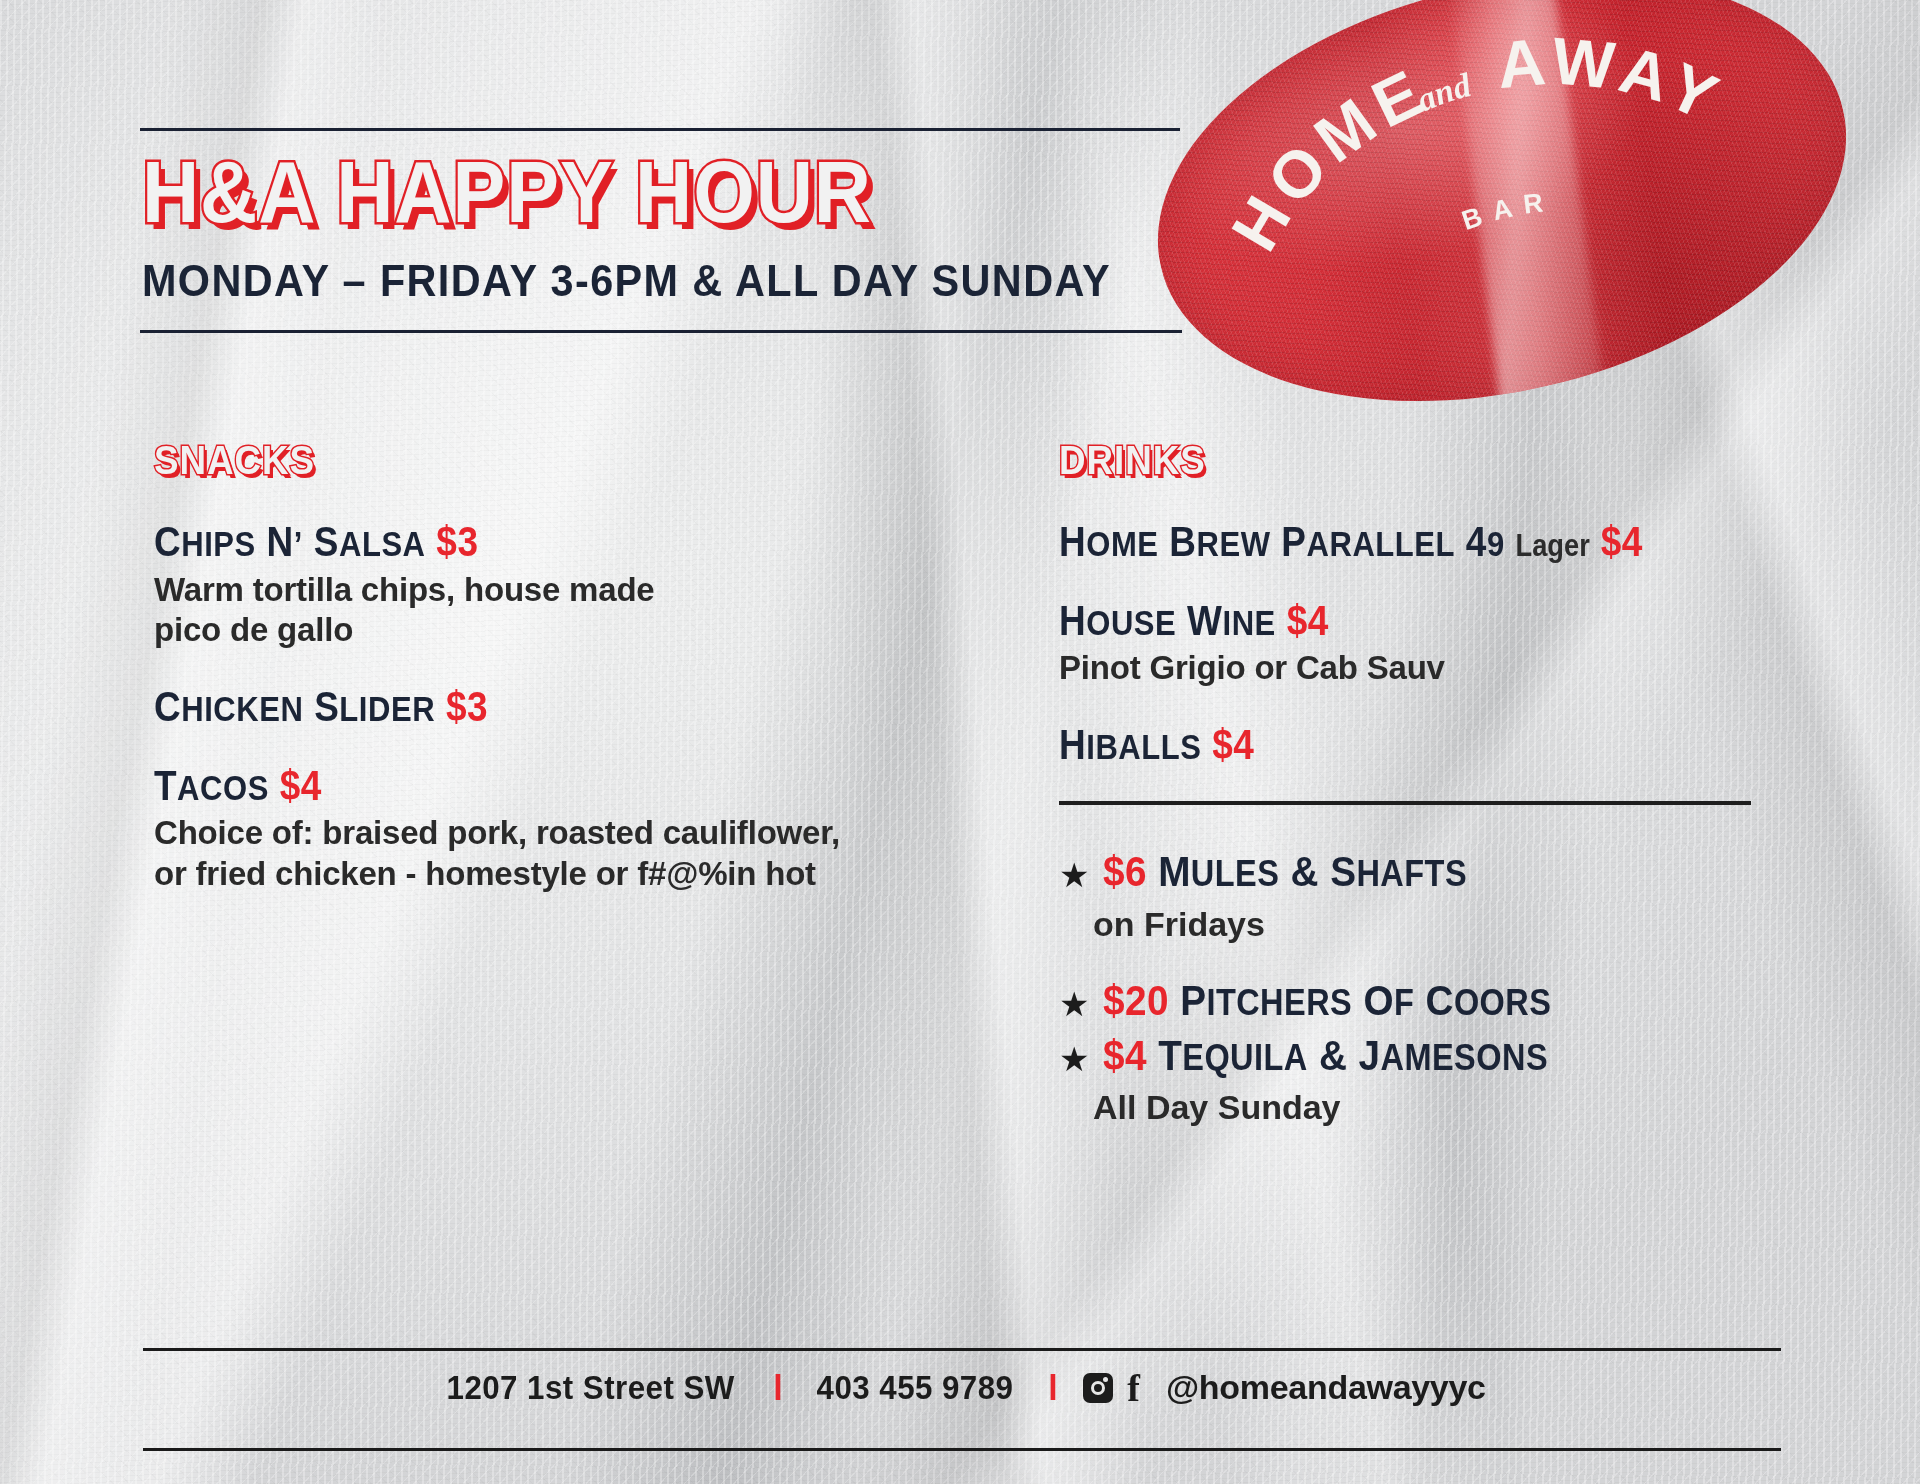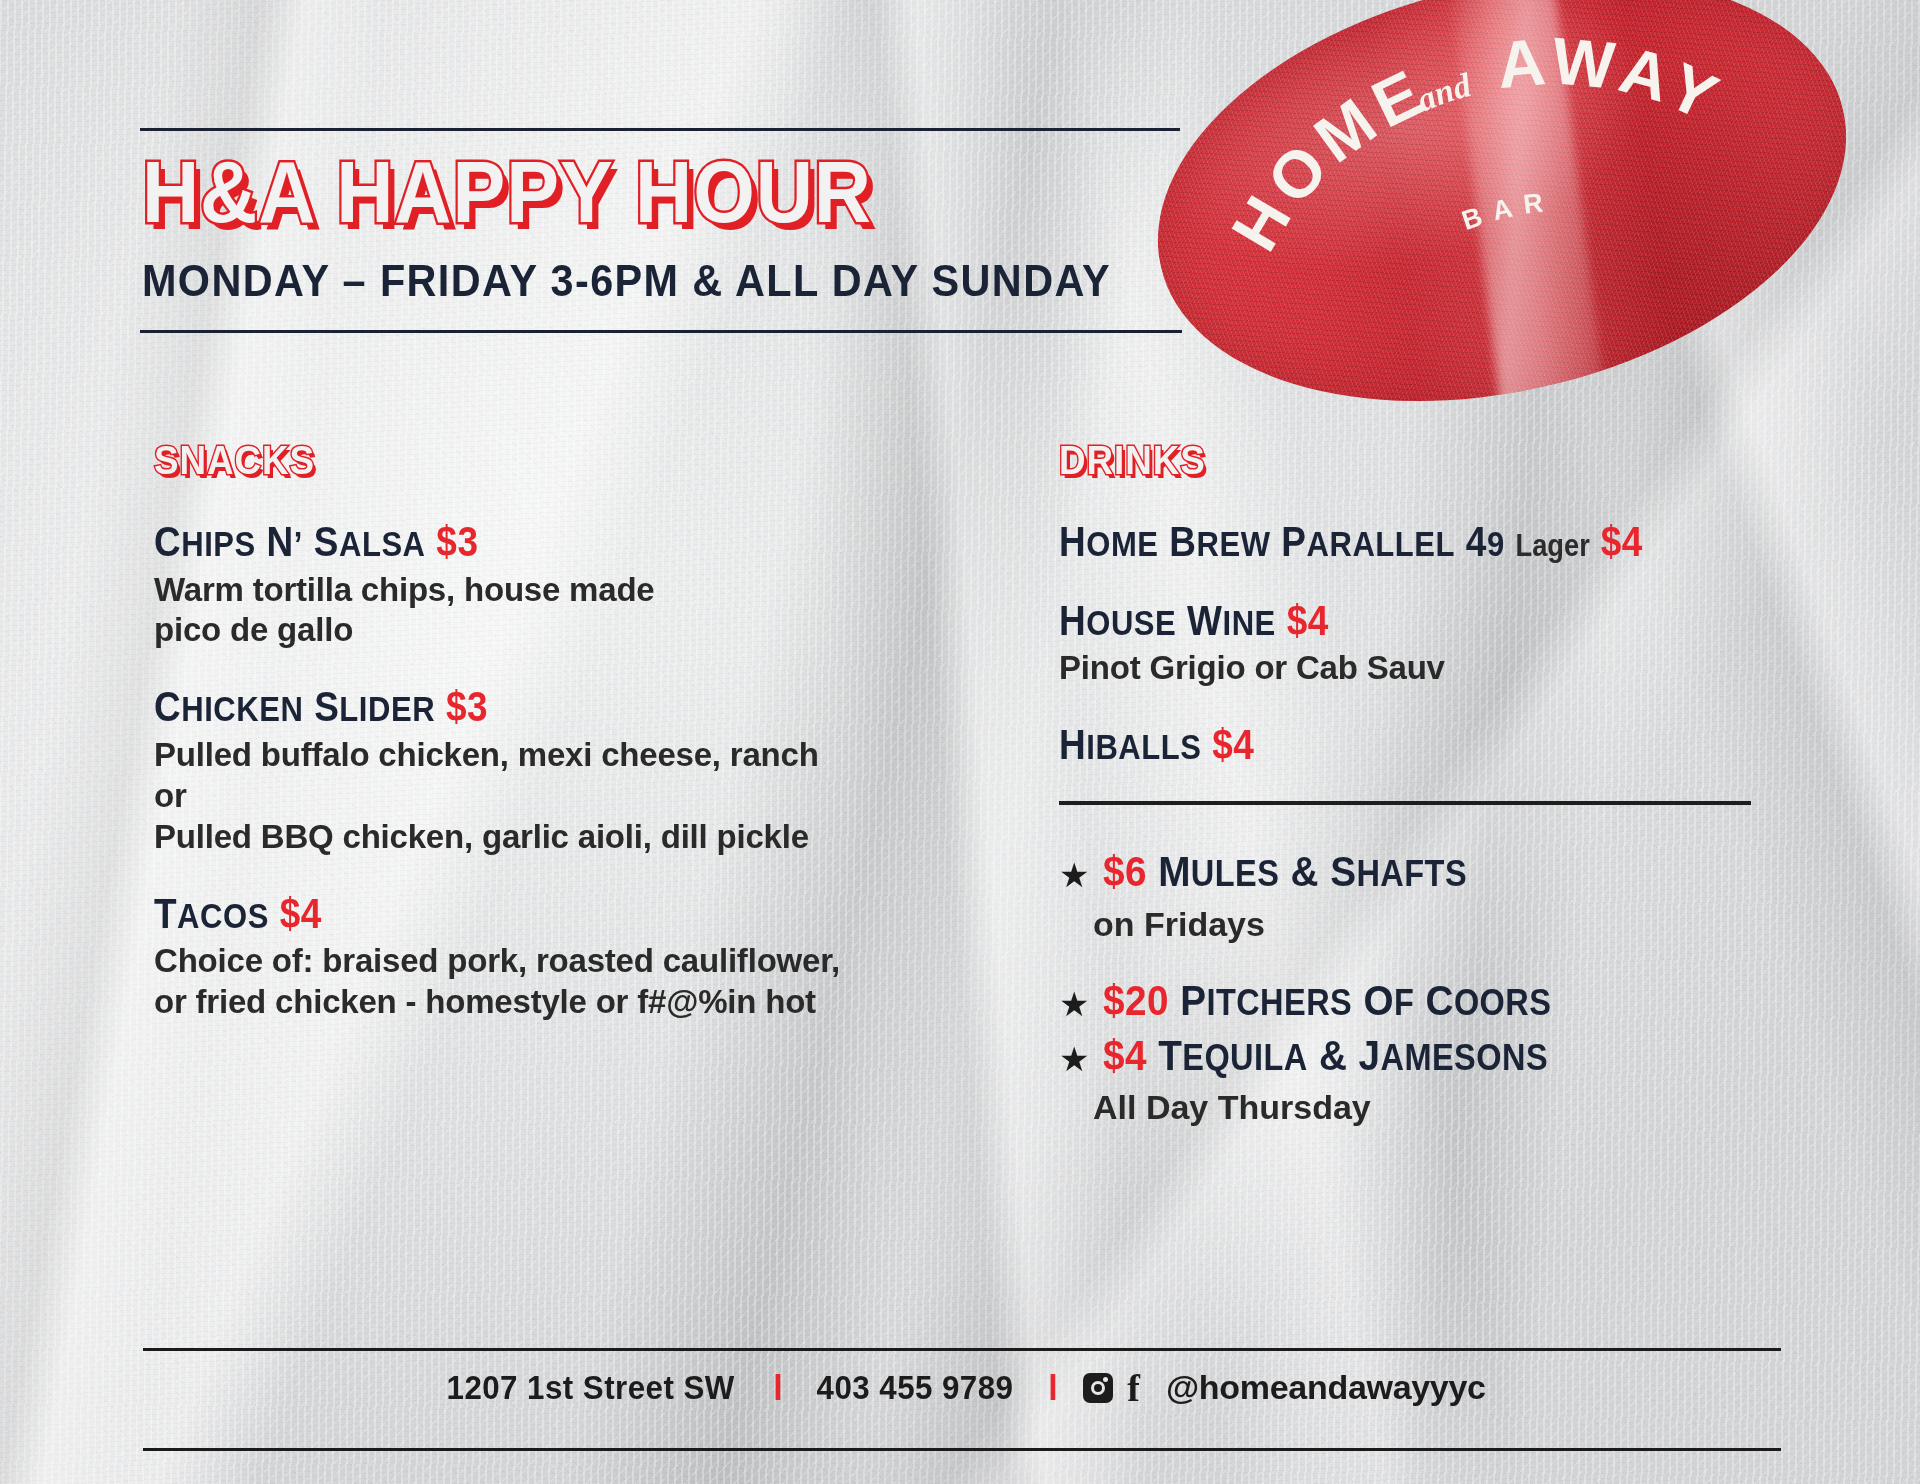--- a/index.html
+++ b/index.html
@@ -265,21 +265,20 @@
       <div class="sec-head">SNACKS</div>
 
       <div class="item">
         <span class="item-name"><span style="font-size:1em">C</span><span style="font-size:0.84em">HIPS</span> <span style="font-size:1em">N</span><span style="font-size:0.84em">’</span> <span style="font-size:1em">S</span><span style="font-size:0.84em">ALSA</span> <span class="price">$3</span></span>
         <div class="item-desc">Warm tortilla chips, house made<br>pico de gallo</div>
       </div>
 
 
       <div class="item">
         <span class="item-name"><span style="font-size:1em">C</span><span style="font-size:0.84em">HICKEN</span> <span style="font-size:1em">S</span><span style="font-size:0.84em">LIDER</span> <span class="price">$3</span></span>
-        <div class="item-desc">Pulled buffalo chicken, mexi cheese, ranch<br>or<br>Pulled BBQ chicken, garlic aioli, dill pickle</div>
       </div>
 
       <div class="item">
         <span class="item-name"><span style="font-size:1em">T</span><span style="font-size:0.84em">ACOS</span> <span class="price">$4</span></span>
         <div class="item-desc">Choice of: braised pork, roasted cauliflower,<br>or fried chicken - homestyle or f#@%in hot</div>
       </div>
     </div>
 
     <div id="col-right">
       <div class="sec-head">DRINKS</div>
@@ -317,21 +316,21 @@
           <span class="special-title"><span class="price">$20</span> <span style="font-size:1em">P</span><span style="font-size:0.84em">ITCHERS</span> <span style="font-size:1em">O</span><span style="font-size:0.84em">F</span> <span style="font-size:1em">C</span><span style="font-size:0.84em">OORS</span></span>
         </div>
       </div>
 
       <div class="special">
         <span class="star">★</span>
         <div class="special-body">
           <span class="special-title"><span class="price">$4</span> <span style="font-size:1em">T</span><span style="font-size:0.84em">EQUILA</span> <span style="font-size:1em">&amp;</span><span style="font-size:0.84em"></span> <span style="font-size:1em">J</span><span style="font-size:0.84em">AMESONS</span></span>
         </div>
       </div>
-      <div class="special-note">All Day Thursday</div>
+      <div class="special-note">All Day Sunday</div>
     </div>
 
     <div id="footer">
       <div id="rule-foot-top"></div>
       <div id="footer-inner">
         <span class="foot-txt">1207 1st Street SW</span>
         <span class="foot-pipe">I</span>
         <span class="foot-txt">403 455 9789</span>
         <span class="foot-pipe">I</span>
         <span class="soc">

